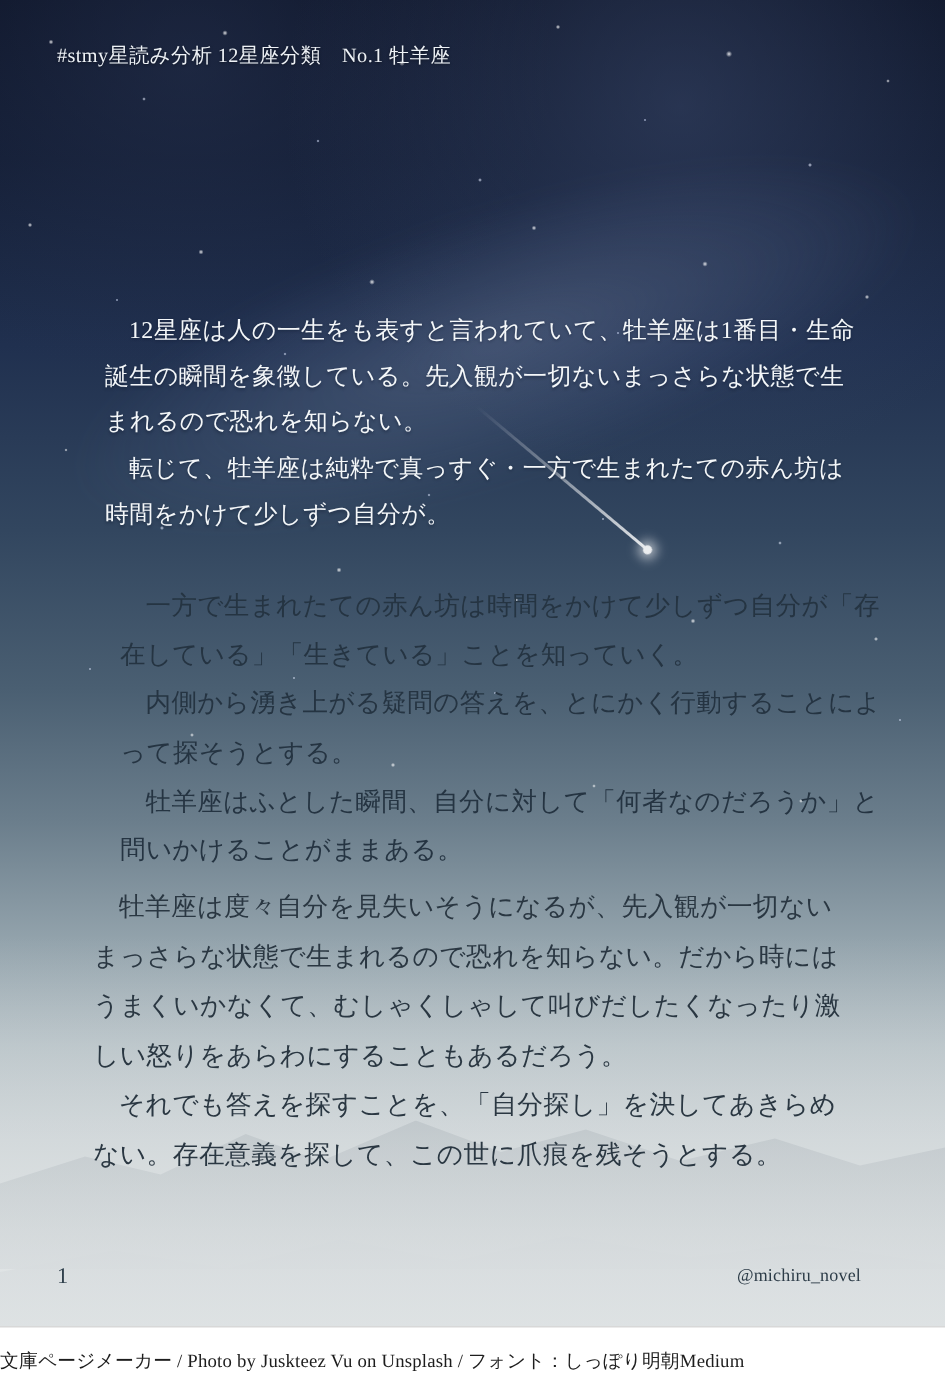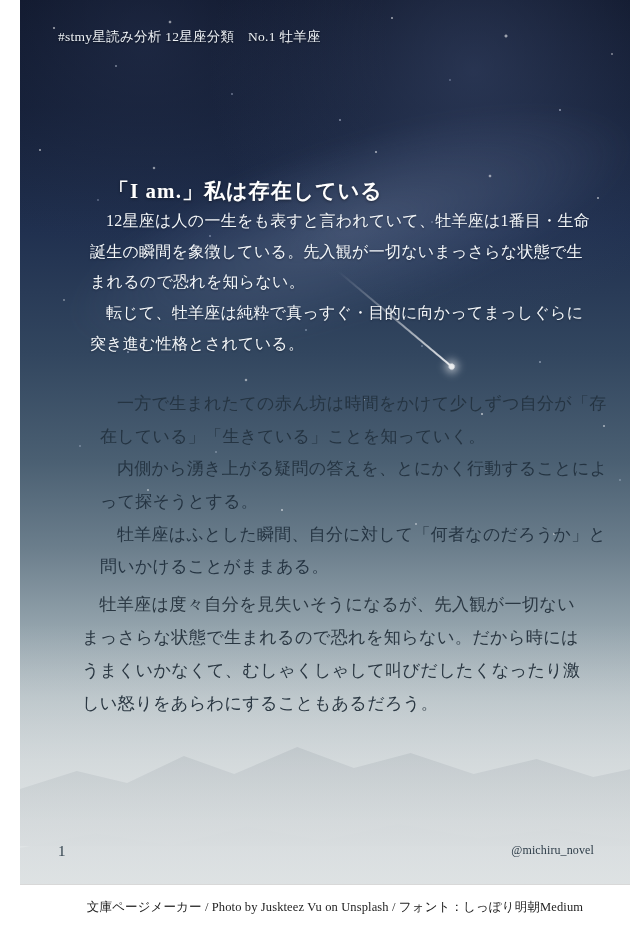--- a/index.html
+++ b/index.html
@@ -13,21 +13,20 @@
     font-family: "Liberation Serif", serif;
     overflow: hidden;
   }
 
   .page {
     position: relative;
     width: 570px;
     height: 928px;
     background: #d946ef;
     box-sizing: border-box;
-    margin-left: 20px;
   }
 
   
   .canvas {
     position: absolute;
     left: 0;
     top: 0;
     width: 630px;
     height: 884px;
     overflow: hidden;
@@ -275,21 +274,20 @@
   .footer {
     position: absolute;
     left: 0;
     top: 884px;
     width: 630px;
     height: 44px;
     background: #ffffff;
     border-top: 1px solid #d8d8d8;
     display: flex;
     align-items: center;
-    justify-content: center;
   }
   .footer-text {
     font-size: 12.5px;
     color: #1d1d1d;
     font-family: "Liberation Serif", serif;
     letter-spacing: 0.01em;
     white-space: nowrap;
   }
 </style>
 </head>
@@ -304,35 +302,35 @@
     <div class="ridge ridge-far"></div>
     <div class="ridge ridge-near"></div>
     <div class="haze"></div>
   </div>
 
   <div class="content">
 
     <div class="kicker">#stmy星読み分析 12星座分類　No.1 牡羊座</div>
 
 
-    <h2 class="subtitle">「I am.」私は存在している</h2>
 
     <div class="body">
       <p class="para">12星座は人の一生をも表すと言われていて、牡羊座は1番目・生命誕生の瞬間を象徴している。先入観が一切ないまっさらな状態で生まれるので恐れを知らない。</p>
-      <p class="para">転じて、牡羊座は純粋で真っすぐ・目的に向かってまっしぐらに突き進む性格とされている。</p>
+      <p class="para">転じて、牡羊座は純粋で真っすぐ・一方で生まれたての赤ん坊は時間をかけて少しずつ自分が。</p>
     </div>
 
     <div class="body-mid">
       <p class="para">一方で生まれたての赤ん坊は時間をかけて少しずつ自分が「存在している」「生きている」ことを知っていく。</p>
       <p class="para">内側から湧き上がる疑問の答えを、とにかく行動することによって探そうとする。</p>
       <p class="para">牡羊座はふとした瞬間、自分に対して「何者なのだろうか」と問いかけることがままある。</p>
     </div>
 
     <div class="body-lower">
       <p class="para">牡羊座は度々自分を見失いそうになるが、先入観が一切ないまっさらな状態で生まれるので恐れを知らない。だから時にはうまくいかなくて、むしゃくしゃして叫びだしたくなったり激しい怒りをあらわにすることもあるだろう。</p>
+      <p class="para">それでも答えを探すことを、「自分探し」を決してあきらめない。存在意義を探して、この世に爪痕を残そうとする。</p>
     </div>
 
     <div class="page-number">1</div>
     <div class="handle">@michiru_novel</div>
   </div>
 
   <div class="footer">
     <span class="footer-text">文庫ページメーカー / Photo by Juskteez Vu on Unsplash / フォント：しっぽり明朝Medium</span>
   </div>
 

